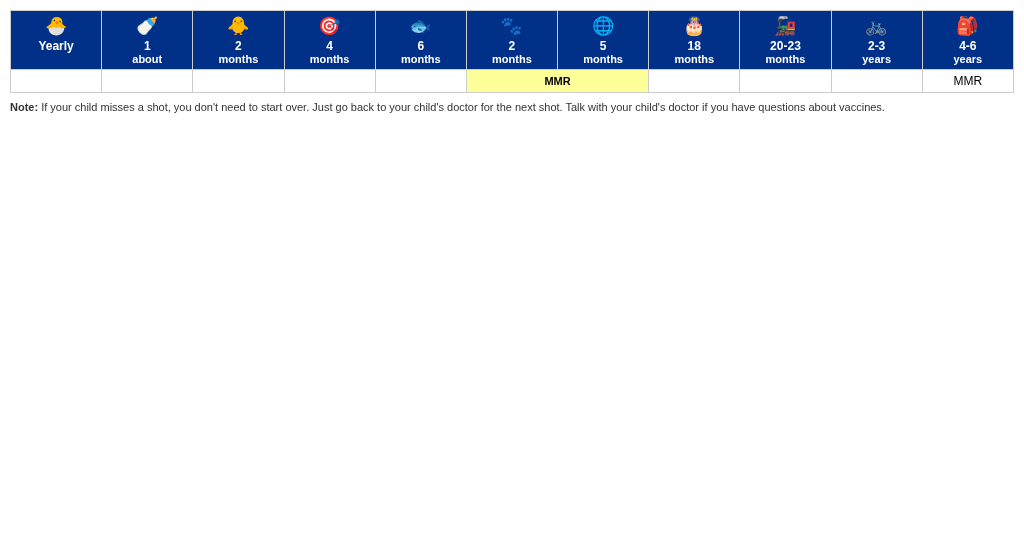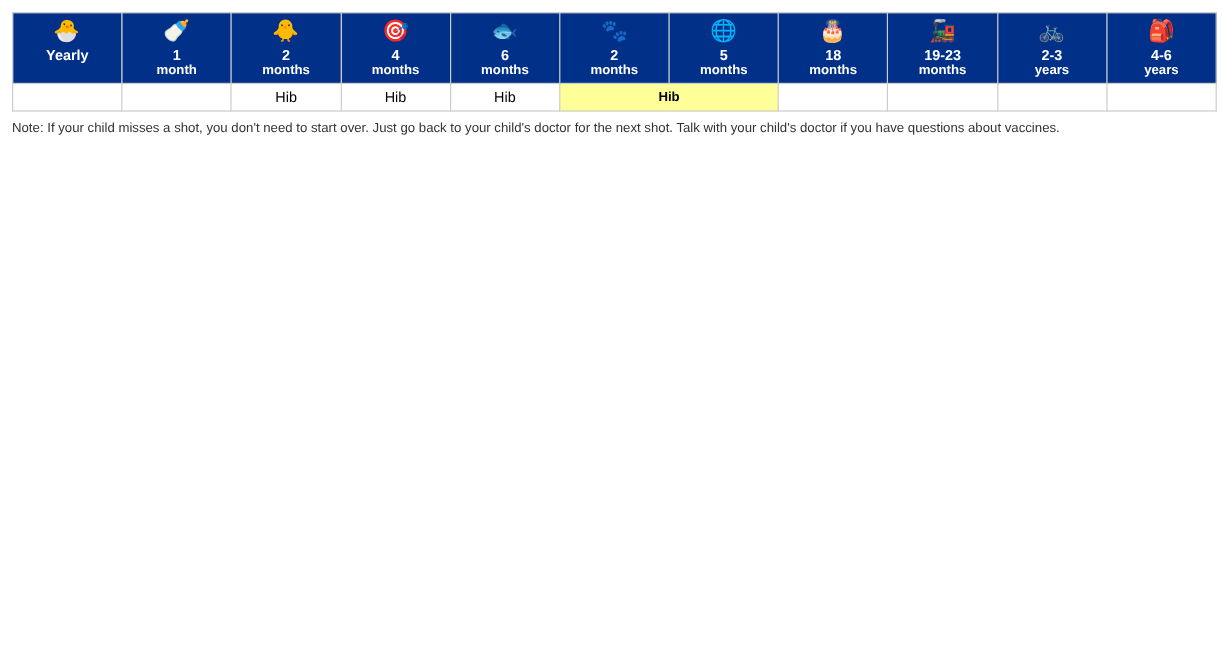--- a/index.html
+++ b/index.html
@@ -52,38 +52,38 @@
     }
     .empty-cell {
       background: #fff;
     }
     .note-section {
       margin-top: 8px;
       font-size: 11px;
       color: #333;
     }
     .note-section strong {
-      font-weight: normal;
+      font-weight: bold;
     }
   </style>
 </head>
 <body>
 
 <table class="schedule-table">
   <thead>
     <tr>
       <th class="header-cell">
         <span class="header-icon">🐣</span>
         <span class="header-age">Yearly</span>
         <span>&nbsp;</span>
       </th>
       <th class="header-cell">
         <span class="header-icon">🍼</span>
         <span class="header-age">1</span>
-        <span>month</span>
+        <span>about</span>
       </th>
       <th class="header-cell">
         <span class="header-icon">🐥</span>
         <span class="header-age">2</span>
         <span>months</span>
       </th>
       <th class="header-cell">
         <span class="header-icon">🎯</span>
         <span class="header-age">4</span>
         <span>months</span>
@@ -103,56 +103,56 @@
         <span class="header-age">5</span>
         <span>months</span>
       </th>
       <th class="header-cell">
         <span class="header-icon">🎂</span>
         <span class="header-age">18</span>
         <span>months</span>
       </th>
       <th class="header-cell">
         <span class="header-icon">🚂</span>
-        <span class="header-age">19-23</span>
+        <span class="header-age">20-23</span>
         <span>months</span>
       </th>
       <th class="header-cell">
         <span class="header-icon">🚲</span>
         <span class="header-age">2-3</span>
         <span>years</span>
       </th>
       <th class="header-cell">
         <span class="header-icon">🎒</span>
         <span class="header-age">4-6</span>
         <span>years</span>
       </th>
     </tr>
   </thead>
   <tbody>
 
 
 
 
+
+
+
+
     <tr>
-      <td class="empty-cell"></td>
-      <td class="empty-cell"></td>
-      <td>Hib</td>
-      <td>Hib</td>
-      <td>Hib</td>
-      <td class="yellow-span" colspan="2">Hib</td>
       <td class="empty-cell"></td>
       <td class="empty-cell"></td>
       <td class="empty-cell"></td>
       <td class="empty-cell"></td>
+      <td class="empty-cell"></td>
+      <td class="yellow-span" colspan="2">MMR</td>
+      <td class="empty-cell"></td>
+      <td class="empty-cell"></td>
+      <td class="empty-cell"></td>
+      <td>MMR</td>
     </tr>
-
-
-
-
 
 
   </tbody>
 </table>
 
 <div class="note-section">
   <span>
     <strong>Note:</strong>
     If your child misses a shot, you don't need to start over. Just go back to your child's doctor for the next shot. Talk with your child's doctor if you have questions about vaccines.
   </span>

